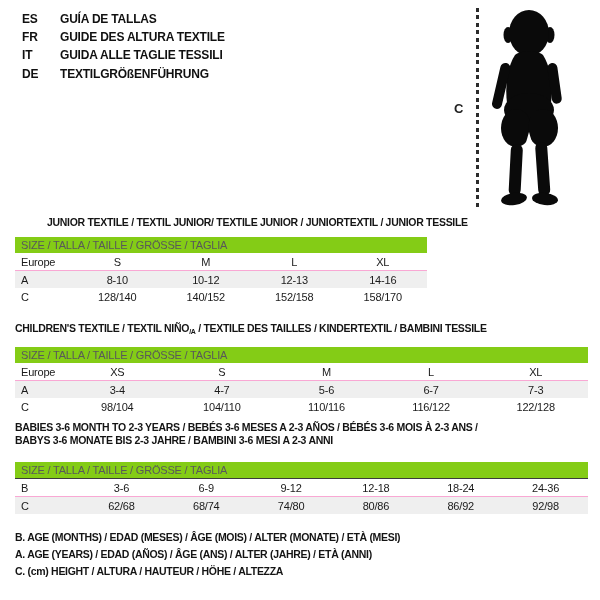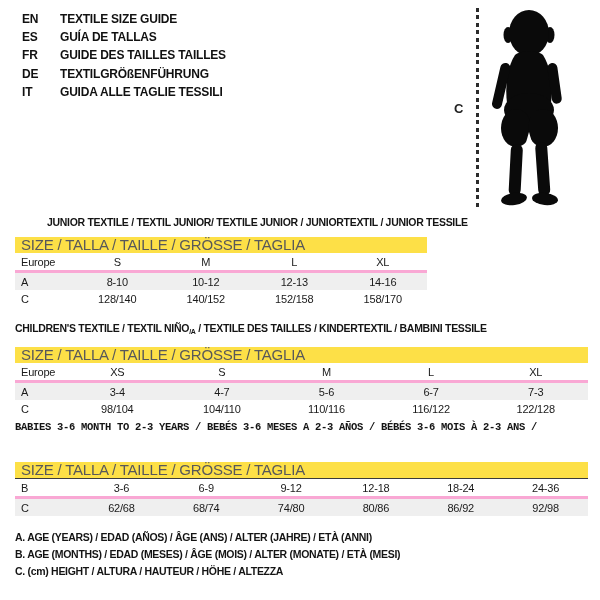--- a/index.html
+++ b/index.html
@@ -18,55 +18,51 @@
   .dash-line{position:absolute;left:26px;top:3px;width:2.5px;height:199px;
     background:repeating-linear-gradient(to bottom,#2b2b2b 0 4px,transparent 4px 7.5px);}
   .c-label{position:absolute;left:4px;top:96px;font-size:13px;font-weight:bold;color:#222;}
   .baby-svg{position:absolute;left:33px;top:2px;}
 
   
   .sec-title{font-size:10.5px;font-weight:bold;letter-spacing:-0.3px;color:#141414;white-space:nowrap;}
   .sub{font-size:7px;vertical-align:-2px;}
 
   
-  .size-bar{height:16px;line-height:16px;background:#fde047;color:#58585a;
-    font-size:15px;padding-left:6px;letter-spacing:-0.2px;}
+  .size-bar{height:16px;line-height:16px;background:#84cc16;color:#58585a;
+    font-size:11px;padding-left:6px;letter-spacing:-0.2px;}
   .size-bar.ruled{border-bottom:1px solid #3b3b3b;box-sizing:content-box;}
   table{border-collapse:collapse;table-layout:fixed;font-size:11px;letter-spacing:-0.2px;}
   td{height:17px;padding:0;text-align:center;vertical-align:middle;color:#1a1a1a;}
   td.rowlab{text-align:left;padding-left:6px;}
-  tr.ruled td{border-bottom:3px solid #f9a8d4;}
+  tr.ruled td{border-bottom:1px solid #f9a8d4;}
   tr.alt td{background:#efefef;}
 
   
   .legend{font-size:10.5px;font-weight:bold;letter-spacing:-0.3px;line-height:17px;color:#141414;}
 </style>
 </head>
 <body>
 
 <div class="abs langs">
   <div class="lang-row">
-    <span class="lang-code">EN</span>
-    <span>TEXTILE SIZE GUIDE</span>
-  </div>
-  <div class="lang-row">
     <span class="lang-code">ES</span>
     <span>GUÍA DE TALLAS</span>
   </div>
   <div class="lang-row">
     <span class="lang-code">FR</span>
-    <span>GUIDE DES TAILLES TAILLES</span>
+    <span>GUIDE DES ALTURA TEXTILE</span>
+  </div>
+  <div class="lang-row">
+    <span class="lang-code">IT</span>
+    <span>GUIDA ALLE TAGLIE TESSILI</span>
   </div>
   <div class="lang-row">
     <span class="lang-code">DE</span>
     <span>TEXTILGRÖßENFÜHRUNG</span>
-  </div>
-  <div class="lang-row">
-    <span class="lang-code">IT</span>
-    <span>GUIDA ALLE TAGLIE TESSILI</span>
   </div>
 </div>
 
 <div class="abs figure">
   <span class="c-label">C</span>
   <div class="dash-line"></div>
   <svg class="baby-svg" width="92" height="206" viewBox="0 0 92 206">
     <g fill="#0a0a0a">
       <ellipse cx="25" cy="28" rx="4.5" ry="8"></ellipse>
       <ellipse cx="67" cy="28" rx="4.5" ry="8"></ellipse>
@@ -161,22 +157,23 @@
       <td>98/104</td>
       <td>104/110</td>
       <td>110/116</td>
       <td>116/122</td>
       <td>122/128</td>
     </tr>
   </tbody>
     </table>
 </div>
 
-<div class="abs sec-title" style="left:15px;top:421px;line-height:13px;font-family:Liberation Mono, monospace;">
+<div class="abs sec-title" style="left:15px;top:421px;line-height:13px;">
   <div>BABIES 3-6 MONTH TO 2-3 YEARS / BEBÉS 3-6 MESES A 2-3 AÑOS / BÉBÉS 3-6 MOIS À 2-3 ANS /</div>
+  <div>BABYS 3-6 MONATE BIS 2-3 JAHRE / BAMBINI 3-6 MESI A 2-3 ANNI</div>
 </div>
 
 <div class="abs" style="left:15px;top:462px;width:573px;">
   <div class="size-bar ruled">SIZE / TALLA / TAILLE / GRÖSSE / TAGLIA</div>
   <table style="width:573px;">
     <colgroup>
         <col style="width:64px">
         <col>
         <col>
         <col>
@@ -201,16 +198,16 @@
       <td>74/80</td>
       <td>80/86</td>
       <td>86/92</td>
       <td>92/98</td>
     </tr>
   </tbody>
     </table>
 </div>
 
 <div class="abs legend" style="left:15px;top:529px;">
+  <div>B. AGE (MONTHS) / EDAD (MESES) / ÂGE (MOIS) / ALTER (MONATE) / ETÀ (MESI)</div>
   <div>A. AGE (YEARS) / EDAD (AÑOS) / ÂGE (ANS) / ALTER (JAHRE) / ETÀ (ANNI)</div>
-  <div>B. AGE (MONTHS) / EDAD (MESES) / ÂGE (MOIS) / ALTER (MONATE) / ETÀ (MESI)</div>
   <div>C. (cm) HEIGHT / ALTURA / HAUTEUR / HÖHE / ALTEZZA</div>
 </div>
 
 </body></html>

